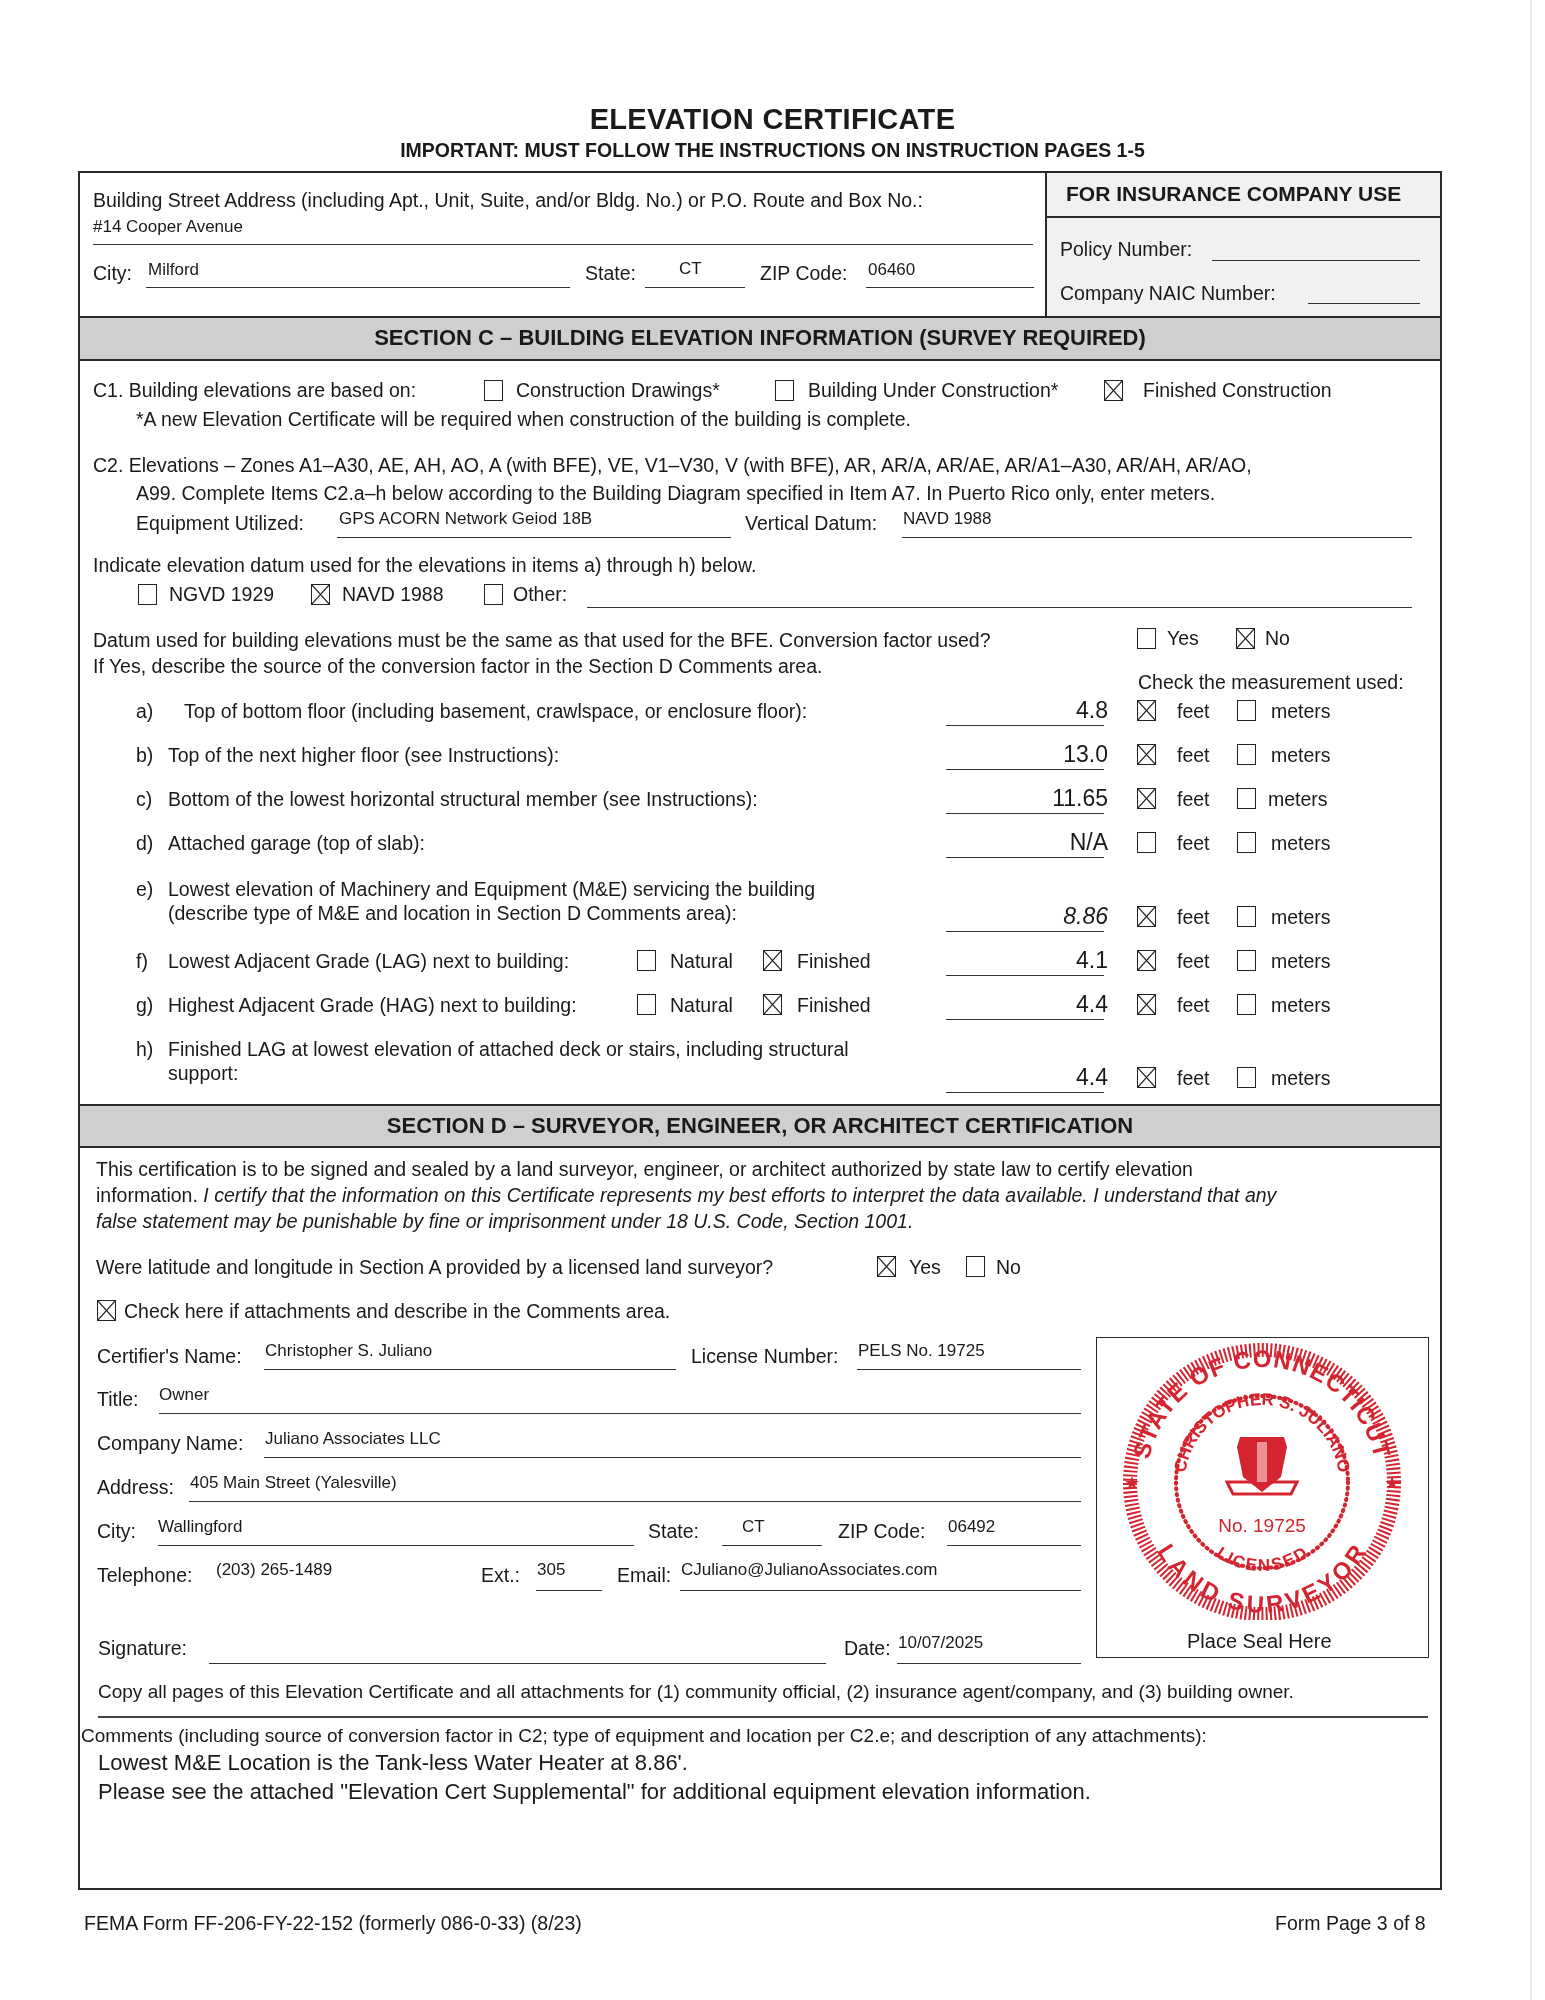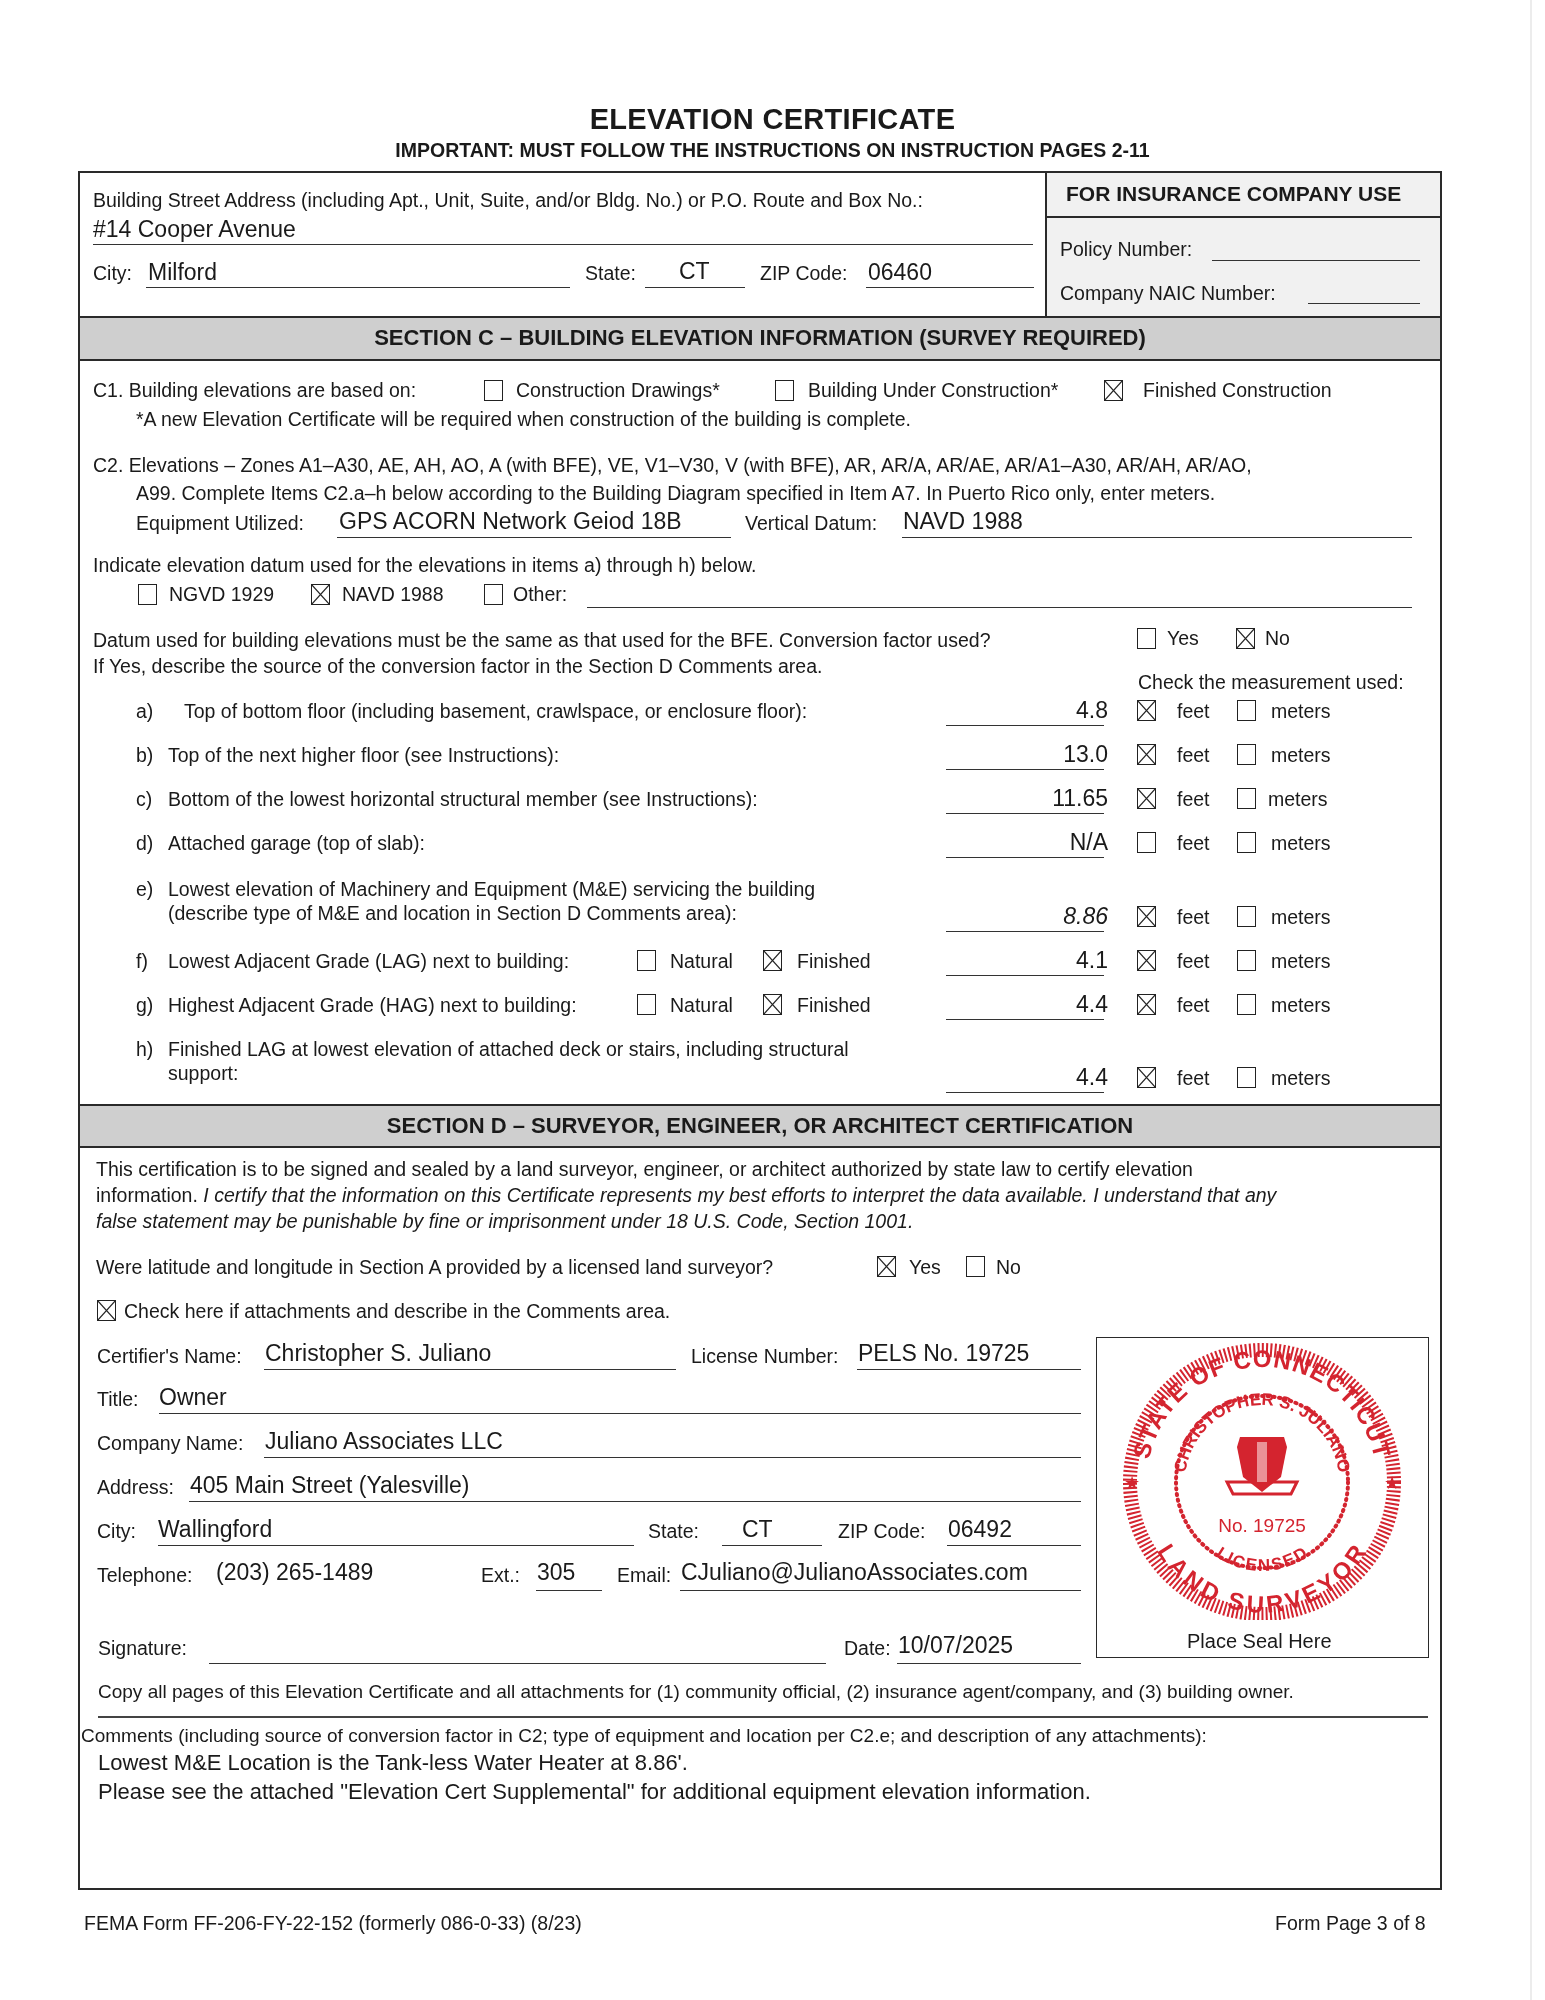--- a/index.html
+++ b/index.html
@@ -4,38 +4,38 @@
 <style>
   html, body { margin:0; padding:0; background:#ffffff; }
   body { width:1545px; height:2000px; position:relative; overflow:hidden;
          font-family:"Liberation Sans", sans-serif; color:#1a1a1a; }
   .abs { position:absolute; }
   .right-edge { position:absolute; left:1530px; top:0; width:2px; height:2000px; background:#ececec; }
   .title { position:absolute; left:0; width:1545px; top:103px; text-align:center; font-weight:bold; font-size:29px; letter-spacing:0.3px; }
   .subtitle { position:absolute; left:0; width:1545px; top:139px; text-align:center; font-weight:bold; font-size:19.5px; }
   .box { position:absolute; border:2px solid #2a2a2a; box-sizing:border-box; }
   .lbl { position:absolute; font-size:19.5px; white-space:nowrap; line-height:1; }
-  .val { position:absolute; font-size:23px; white-space:nowrap; line-height:1; }
+  .val { position:absolute; font-size:17px; white-space:nowrap; line-height:1; }
   .uline { position:absolute; height:0; border-top:1.6px solid #333; }
   .hdr { position:absolute; background:#cfcfcf; border-top:2px solid #2a2a2a; border-bottom:2px solid #2a2a2a; box-sizing:border-box;
          font-weight:bold; font-size:22px; text-align:center; line-height:40px; }
   .ins-bg { position:absolute; background:#f1f1f1; }
   .cb { position:absolute; width:19px; height:21px; border:1.6px solid #222; box-sizing:border-box; background:#fff; }
   .cb svg { position:absolute; left:0; top:0; width:100%; height:100%; }
   .num { position:absolute; font-size:23px; text-align:right; width:170px; line-height:1; }
   .it { font-style:italic; }
   .seal { position:absolute; }
 </style>
 </head>
 <body>
 
 <div class="right-edge"></div>
 
 <div class="title">ELEVATION CERTIFICATE</div>
-<div class="subtitle">IMPORTANT: MUST FOLLOW THE INSTRUCTIONS ON INSTRUCTION PAGES 2-11</div>
+<div class="subtitle">IMPORTANT: MUST FOLLOW THE INSTRUCTIONS ON INSTRUCTION PAGES 1-5</div>
 
 <div class="box" style="left:78px; top:171px; width:1364px; height:1719px;"></div>
 
 <div class="ins-bg" style="left:1046px; top:173px; width:394px; height:143px;"></div>
 <div class="abs" style="left:1045px; top:171px; width:0; height:145px; border-left:2px solid #2a2a2a;"></div>
 <div class="abs" style="left:1045px; top:216px; width:396px; height:0; border-top:2px solid #2a2a2a;"></div>
 <div class="lbl" style="left:1066px; top:183px; font-weight:bold; font-size:21px;">FOR INSURANCE COMPANY USE</div>
 <div class="lbl" style="left:1060px; top:240px;">Policy Number:</div>
 <div class="uline" style="left:1212px; top:260px; width:208px;"></div>
 <div class="lbl" style="left:1060px; top:284px;">Company NAIC Number:</div>

